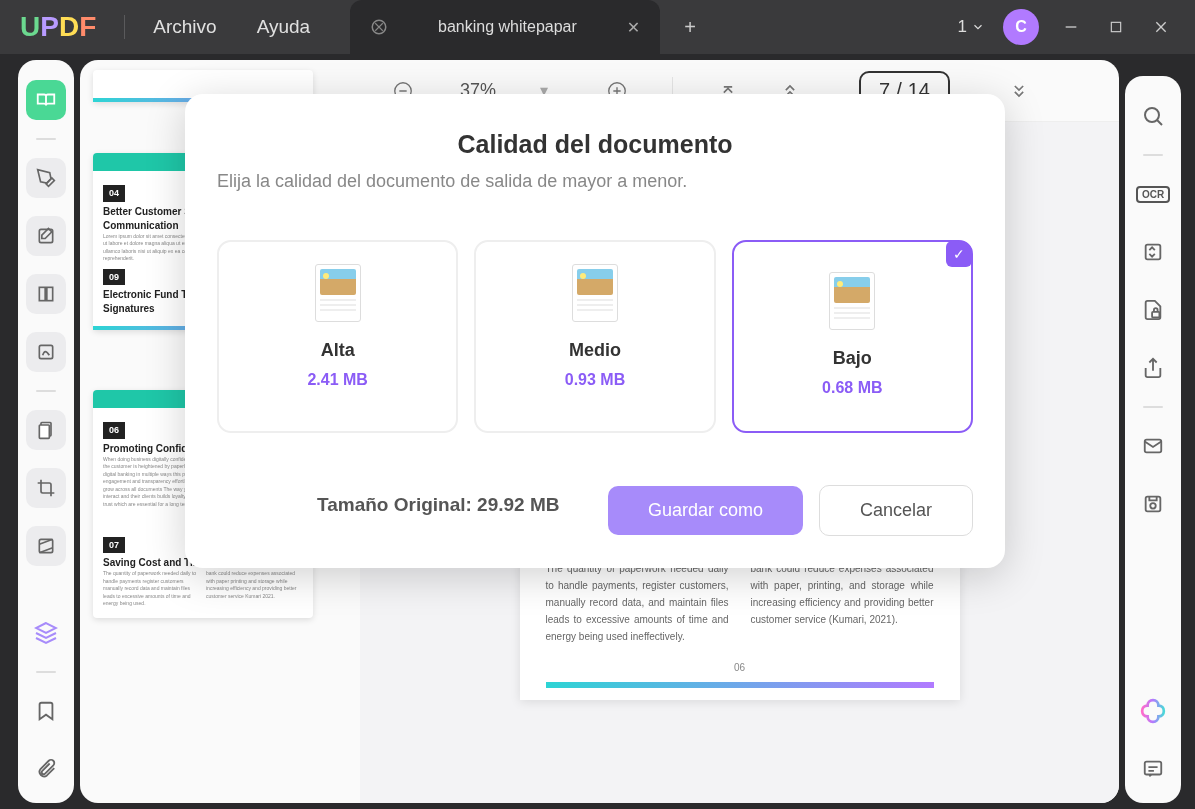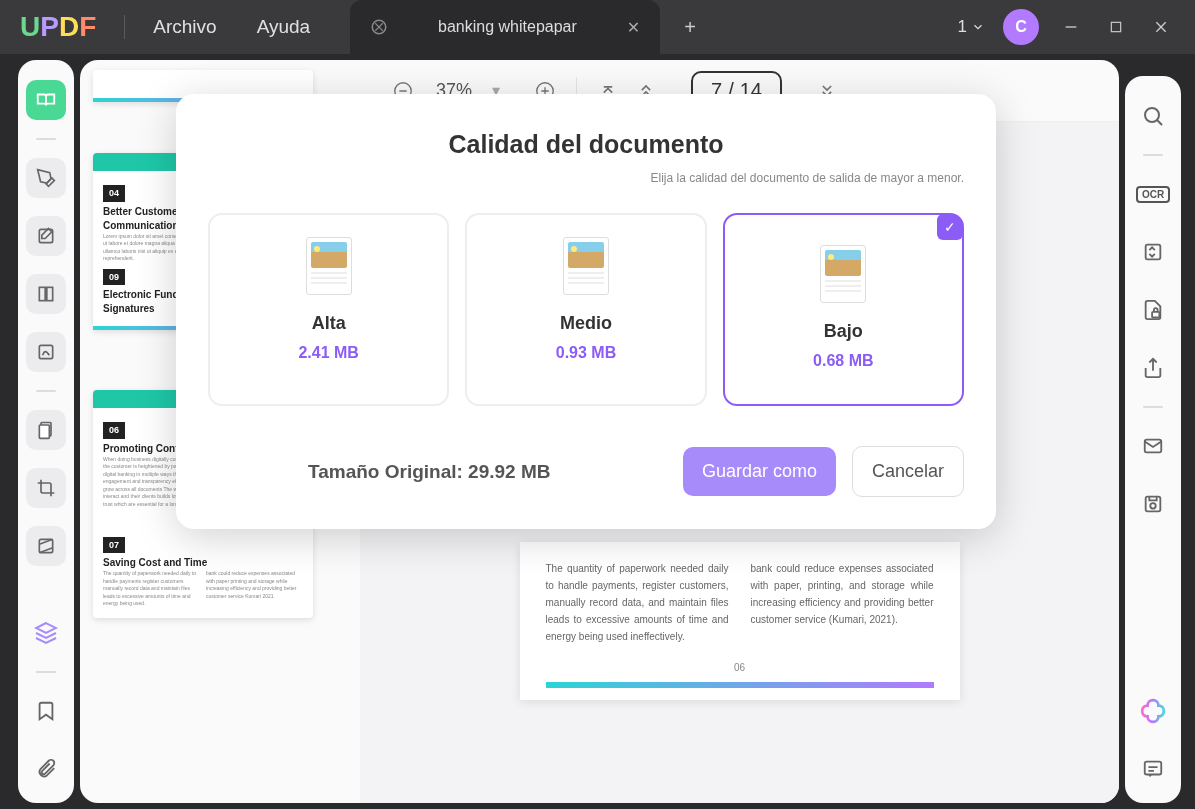--- a/index.html
+++ b/index.html
@@ -42,52 +42,52 @@
 .thumb-bar { height: 18px; background: #1fc7a8; border-top-left-radius: 4px; border-top-right-radius: 4px; }
 .thumb-body { padding: 8px 10px 10px; font-size: 7px; line-height: 1.4; color: #444; }
 .thumb-section { display: flex; align-items: center; gap: 6px; margin: 6px 0 3px; }
 .thumb-num { background: #222; color: white; font-weight: 700; font-size: 9px; padding: 2px 6px; }
 .thumb-h { font-weight: 700; font-size: 10px; color: #222; }
 .thumb-txt { color: #888; font-size: 5px; line-height: 1.5; }
 .thumb-grad { height: 4px; background: linear-gradient(90deg, #2dd4d4, #b17aff); }
 .page-num { text-align: center; font-size: 18px; color: #555; margin-bottom: 20px; }
 
 .viewer { flex: 1; display: flex; flex-direction: column; position: relative; }
-.toolbar { height: 62px; border-bottom: 1px solid #eee; display: flex; align-items: center; padding: 0 30px; gap: 12px; }
+.toolbar { height: 62px; border-bottom: 1px solid #eee; display: flex; align-items: center; padding: 0 30px; gap: 36px; }
 .tb-btn { width: 26px; height: 26px; display: flex; align-items: center; justify-content: center; color: #777; cursor: pointer; font-size: 20px; }
 .zoom-lvl { font-size: 18px; color: #555; padding: 0 8px; }
 .zoom-caret { color: #aaa; margin-right: 20px; }
 .tb-sep { width: 1px; height: 28px; background: #e5e5e5; margin: 0 6px; }
 .page-input { border: 2px solid #333; border-radius: 10px; padding: 6px 18px; font-size: 20px; color: #333; display: flex; gap: 6px; align-items: center; margin-left: 20px; }
 
 .doc-area { flex: 1; background: #f3f3f5; padding: 20px; overflow: auto; }
 .doc-page { width: 440px; background: white; margin: 400px auto 0; padding: 18px 26px 12px; box-shadow: 0 2px 10px rgba(0,0,0,0.1); font-size: 10px; color: #666; line-height: 1.7; text-align: justify; }
 .doc-cols { display: flex; gap: 22px; }
 .doc-cols > div { flex: 1; }
 .doc-pnum { text-align: center; margin-top: 14px; color: #888; }
 .doc-grad { height: 6px; background: linear-gradient(90deg, #2dd4d4, #b17aff); margin-top: 6px; }
 
 
-.overlay { position: absolute; left: 176px; top: 94px; width: 820px; background: white; border-radius: 18px; box-shadow: 0 8px 40px rgba(0,0,0,0.18); padding: 36px 32px 32px; z-index: 100; }
+.overlay { position: absolute; left: 185px; top: 94px; width: 820px; background: white; border-radius: 18px; box-shadow: 0 8px 40px rgba(0,0,0,0.18); padding: 36px 32px 32px; z-index: 100; }
 .modal-title { text-align: center; font-size: 25px; font-weight: 600; color: #333; margin-bottom: 12px; }
-.modal-sub { text-align: right; font-size: 12px; color: #888; margin-bottom: 28px; }
+.modal-sub { text-align: left; font-size: 18px; color: #888; margin-bottom: 48px; }
 .quality-grid { display: flex; gap: 16px; margin-bottom: 40px; }
 .q-card { flex: 1; border: 2px solid #eee; border-radius: 14px; padding: 22px 10px 26px; cursor: pointer; text-align: center; position: relative; }
 .q-card.selected { border-color: #8b5cf6; padding: 30px 10px 34px; }
 .q-check { position: absolute; top: -1px; right: -1px; width: 26px; height: 26px; background: #8b5cf6; border-radius: 6px 12px 6px 6px; color: white; display: flex; align-items: center; justify-content: center; font-size: 14px; }
 .q-thumb { width: 46px; height: 58px; margin: 0 auto 18px; border: 1px solid #ddd; border-radius: 3px; padding: 4px; background: #fff; }
 .q-img { width: 100%; height: 26px; background: linear-gradient(180deg, #87ceeb 40%, #d4a968 40%); border-radius: 2px; position: relative; }
 .q-img::after { content: ""; position: absolute; left: 3px; top: 4px; width: 6px; height: 6px; background: #ffeb7a; border-radius: 50%; }
 .q-lines { margin-top: 4px; }
 .q-lines div { height: 2px; background: #eee; margin-bottom: 3px; }
 .q-name { font-size: 18px; font-weight: 700; color: #333; margin-bottom: 10px; }
 .q-size { font-size: 16px; font-weight: 600; color: #8b5cf6; }
 .modal-footer { display: flex; align-items: center; gap: 16px; }
 .orig-size { font-size: 19px; font-weight: 700; color: #555; flex: 1; text-align: left; padding-left: 100px; }
-.btn { padding: 14px 19px; border-radius: 10px; font-size: 18px; border: none; cursor: pointer; }
+.btn { padding: 14px 40px; border-radius: 10px; font-size: 18px; border: none; cursor: pointer; margin-top: 12px; }
 .btn-primary { background: #a78bfa; color: white; }
 .btn-secondary { background: white; border: 1px solid #ddd; color: #555; }
 .ai-icon { width: 26px; height: 26px; }
 
 svg { display: block; }
 </style>
 </head>
 <body>
 
 <div class="titlebar">

